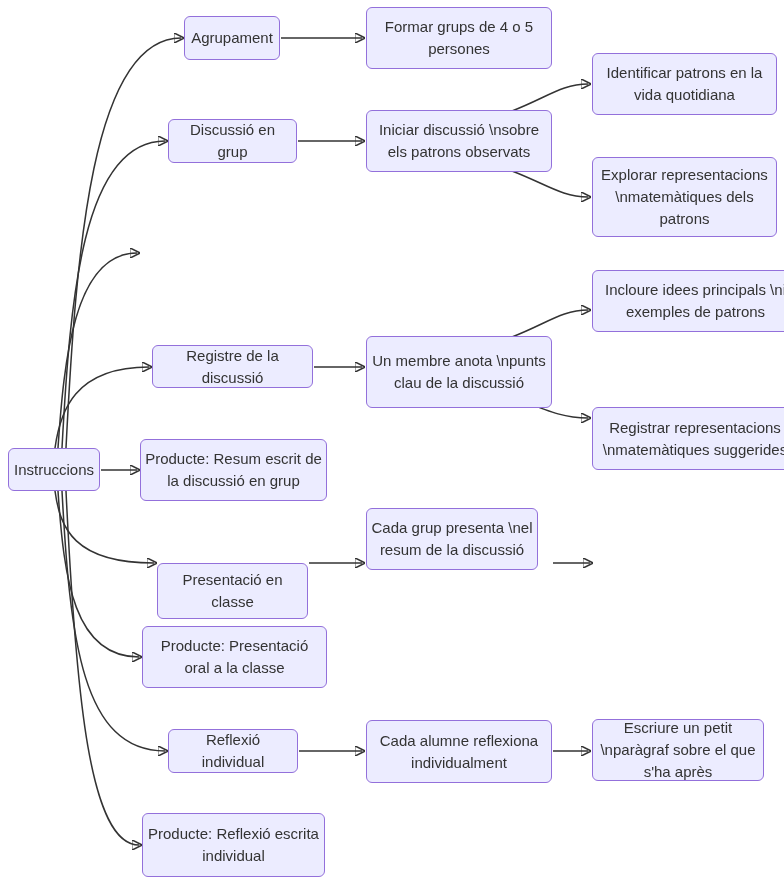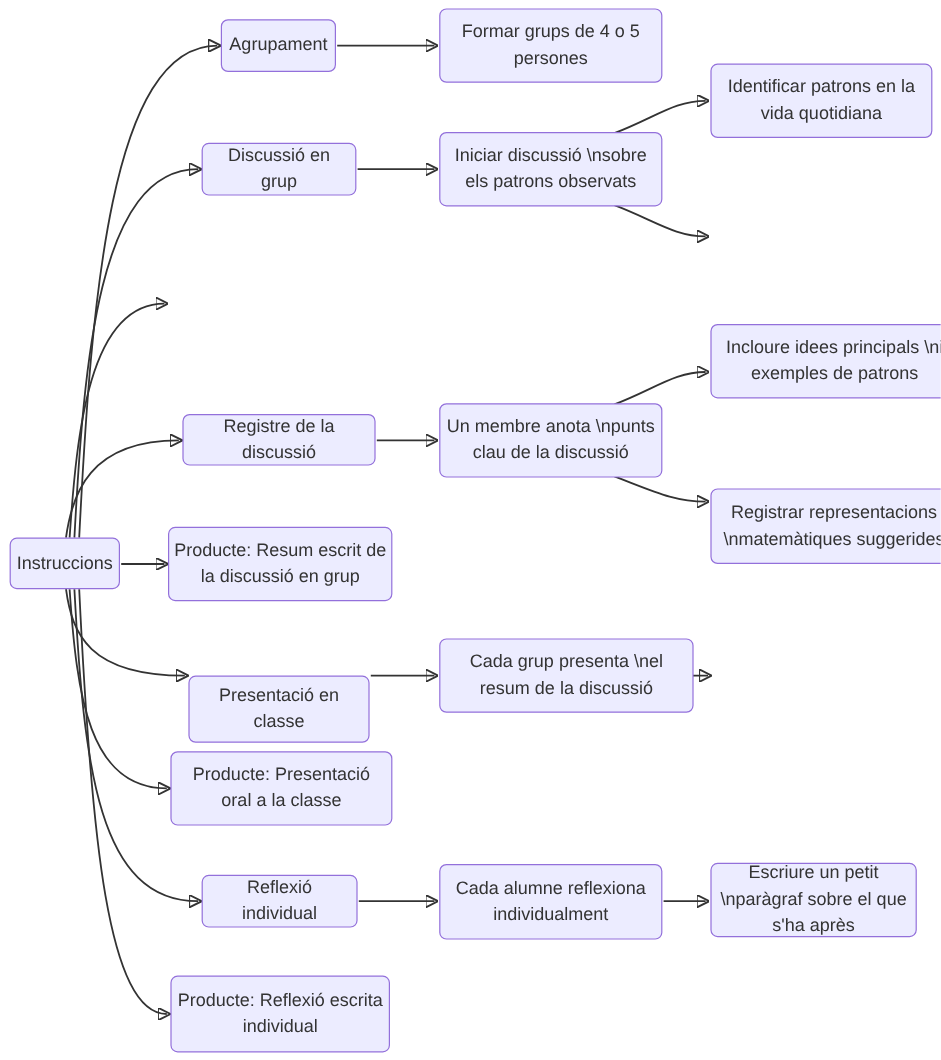--- a/index.html
+++ b/index.html
@@ -70,39 +70,42 @@
     </div>
   <div class="node" style="left:168px;top:119px;width:129px;height:44px">
       <span>Discussió en grup</span>
     </div>
   <div class="node" style="left:366px;top:110px;width:186px;height:62px">
       <span>Iniciar discussió \nsobre els patrons observats</span>
     </div>
   <div class="node" style="left:592px;top:53px;width:185px;height:62px">
       <span>Identificar patrons en la vida quotidiana</span>
     </div>
+  <div class="node" style="left:592px;top:157px;width:185px;height:80px">
+      <span>Explorar representacions \nmatemàtiques dels patrons</span>
+    </div>
   <div class="node" style="left:152px;top:345px;width:161px;height:43px">
       <span>Registre de la discussió</span>
     </div>
-  <div class="node" style="left:366px;top:336px;width:186px;height:62px">
+  <div class="node" style="left:366px;top:336px;width:186px;height:72px">
       <span>Un membre anota \npunts clau de la discussió</span>
     </div>
   <div class="node" style="left:592px;top:270px;width:207px;height:62px">
       <span>Incloure idees principals \ni exemples de patrons</span>
     </div>
   <div class="node" style="left:592px;top:407px;width:206px;height:63px">
       <span>Registrar representacions \nmatemàtiques suggerides</span>
     </div>
   <div class="node" style="left:140px;top:439px;width:187px;height:62px">
       <span>Producte: Resum escrit de la discussió en grup</span>
     </div>
   <div class="node" style="left:157px;top:563px;width:151px;height:56px">
       <span>Presentació en classe</span>
     </div>
-  <div class="node" style="left:366px;top:532px;width:212px;height:62px">
+  <div class="node" style="left:366px;top:508px;width:172px;height:62px">
       <span>Cada grup presenta \nel resum de la discussió</span>
     </div>
   <div class="node" style="left:142px;top:626px;width:185px;height:62px">
       <span>Producte: Presentació oral a la classe</span>
     </div>
   <div class="node" style="left:168px;top:729px;width:130px;height:44px">
       <span>Reflexió individual</span>
     </div>
   <div class="node" style="left:366px;top:720px;width:186px;height:63px">
       <span>Cada alumne reflexiona individualment</span>

